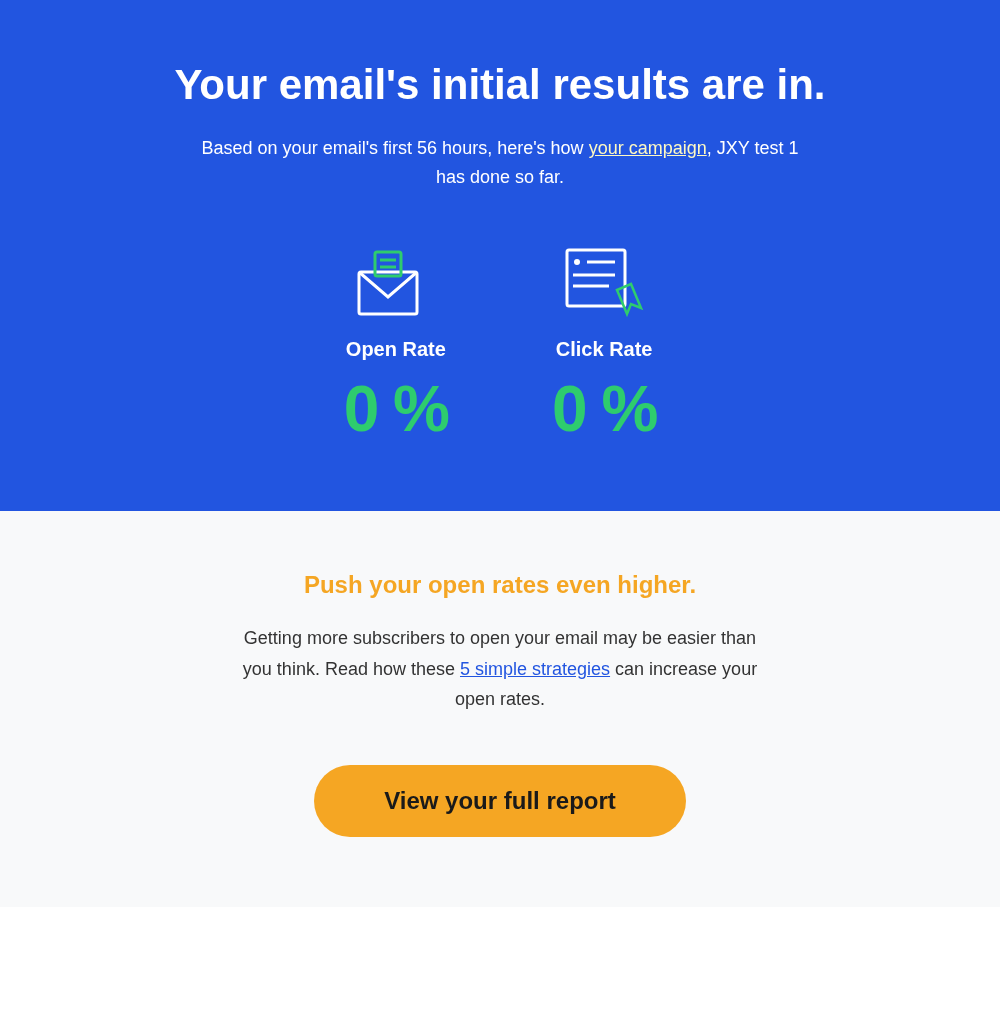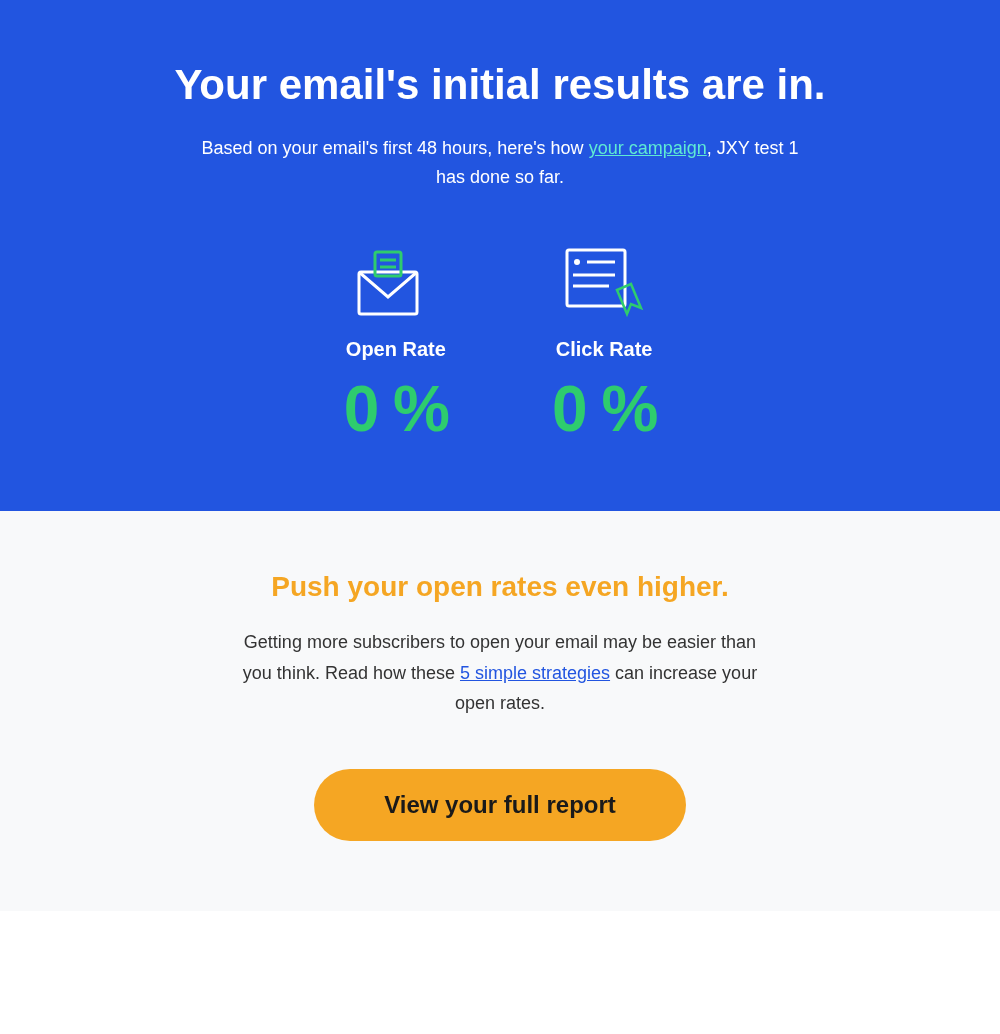--- a/index.html
+++ b/index.html
@@ -43,21 +43,21 @@
       color: #ffffff;
       font-size: 18px;
       line-height: 1.6;
       margin-bottom: 50px;
       max-width: 600px;
       margin-left: auto;
       margin-right: auto;
     }
 
     .subtitle a {
-      color: #5eead4;
+      color: #fef9c3;
       text-decoration: underline;
     }
 
     .metrics-row {
       display: flex;
       justify-content: center;
       gap: 104px;
       margin-top: 30px;
     }
 
@@ -92,21 +92,21 @@
 
     
     .white-section {
       background: #f8f9fa;
       padding: 60px 80px 70px;
       text-align: center;
     }
 
     .promo-title {
       color: #f5a623;
-      font-size: 28px;
+      font-size: 24px;
       font-weight: 800;
       margin-bottom: 24px;
     }
 
     .promo-text {
       color: #333333;
       font-size: 18px;
       line-height: 1.7;
       max-width: 540px;
       margin: 0 auto 50px;
@@ -135,21 +135,21 @@
 </head>
 <body>
 
 <div class="email-container">
 
   <div class="blue-section">
 
     <h1 class="main-title">Your email's initial results are in.</h1>
 
     <p class="subtitle">
-      <span>Based on your email's first 48 hours, here's how </span><a href="#">your campaign</a><span>, JXY test 1 has done so far.</span>
+      <span>Based on your email's first 56 hours, here's how </span><a href="#">your campaign</a><span>, JXY test 1 has done so far.</span>
     </p>
 
     <div class="metrics-row">
 
       <div class="metric-item">
         <div class="metric-icon">
           <svg width="90" height="80" viewBox="0 0 90 80" fill="none" xmlns="http://www.w3.org/2000/svg">
 
             <rect x="8" y="30" width="58" height="42" rx="2" stroke="white" stroke-width="3" fill="none"></rect>
 

